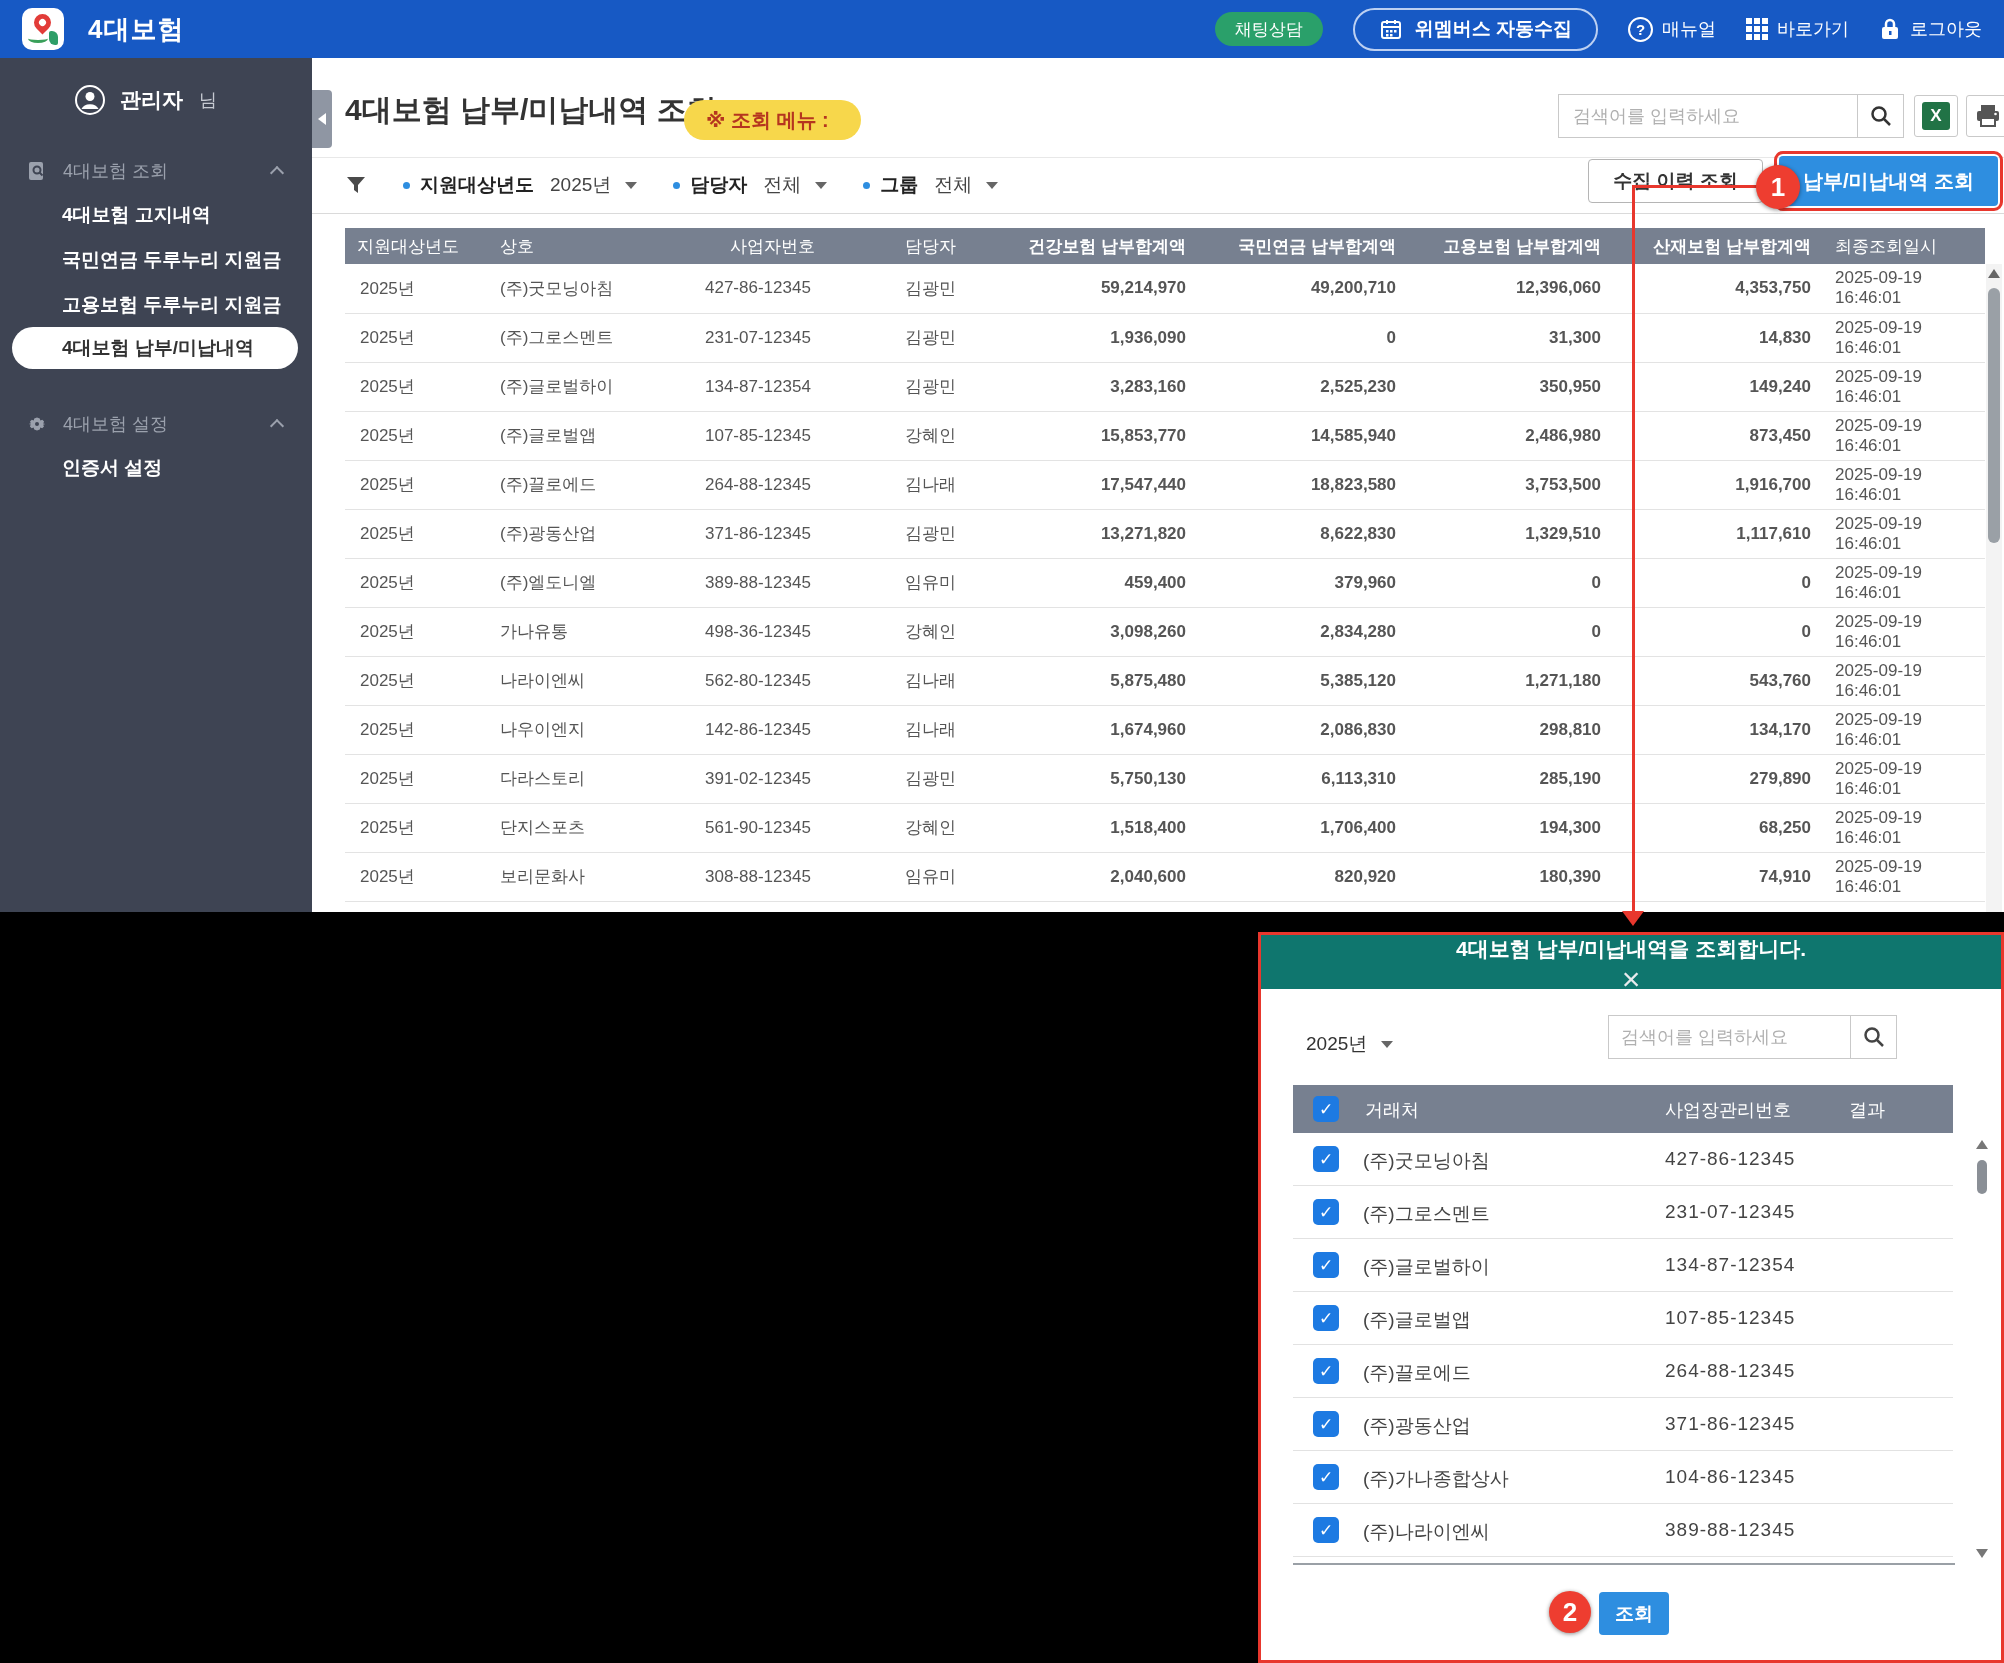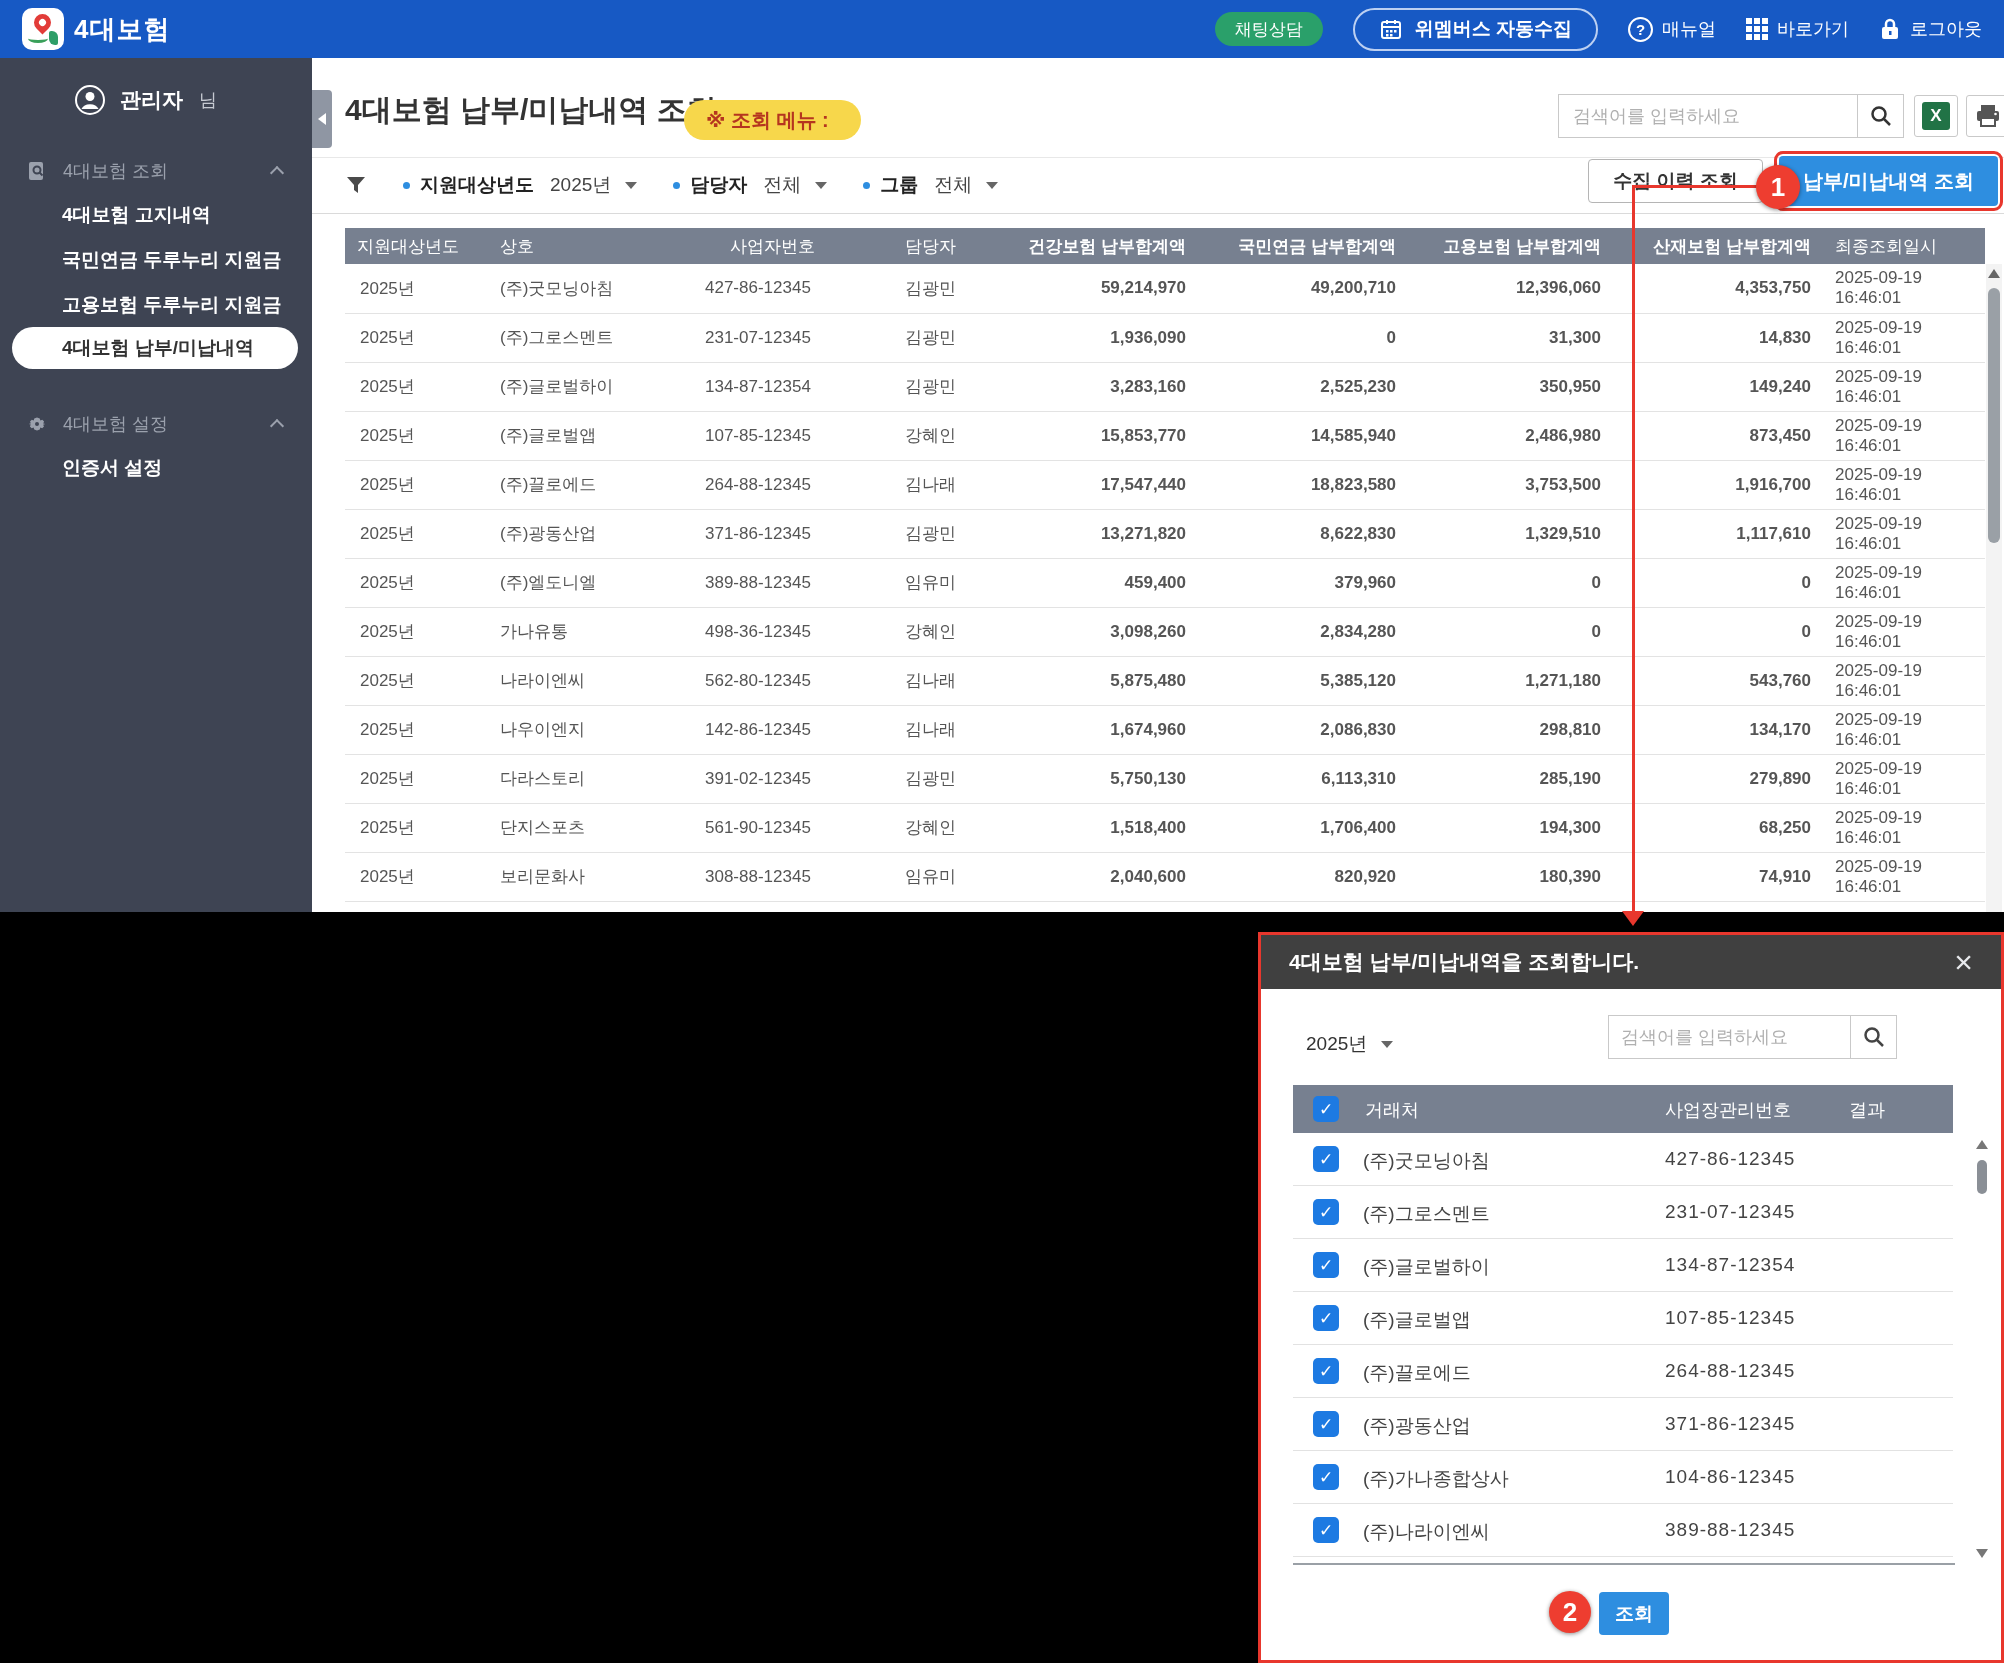--- a/index.html
+++ b/index.html
@@ -12,21 +12,21 @@
   .header { position:absolute; left:0; top:0; width:2004px; height:58px; background:#1759c4;
     display:flex; align-items:center; justify-content:space-between; padding:0 22px; z-index:10; }
   .logo { display:flex; align-items:center; }
   .logo-badge { width:42px; height:42px; background:#fff; border-radius:10px; position:relative; }
   .logo-pin { position:absolute; left:12px; top:6px; width:17px; height:17px; background:#e23c39;
     border-radius:50% 50% 50% 0; transform:rotate(-45deg); }
   .logo-pin::after{ content:""; position:absolute; left:5px; top:5px; width:7px; height:7px; background:#fff; border-radius:50%; }
   .logo-swoosh { position:absolute; left:6px; bottom:7px; width:20px; height:9px;
     border-bottom:3px solid #3aa05a; border-radius:50%; }
   .logo-swoosh2 { position:absolute; right:6px; bottom:5px; width:9px; height:14px; background:#2e9e68; border-radius:2px 6px 2px 6px; }
-  .logo-title { color:#fff; font-size:26px; font-weight:bold; margin-left:10px; letter-spacing:1px; }
+  .logo-title { color:#fff; font-size:26px; font-weight:bold; margin-left:24px; letter-spacing:1px; }
   .header-right { display:flex; align-items:center; gap:30px; }
   .chat-btn { background:#2aa06a; color:#fff; border:none; border-radius:17px; height:34px;
     padding:0 20px; font-size:17px; cursor:pointer; font-family:inherit; }
   .collect-btn { background:transparent; border:2px solid #bcd0f2; border-radius:22px; height:43px;
     padding:0 24px; color:#fff; font-weight:bold; font-size:19px; display:flex; align-items:center; gap:12px;
     cursor:pointer; font-family:inherit; }
   .hdr-link { color:#fff; font-size:18px; display:flex; align-items:center; gap:9px; cursor:pointer; }
   .q-icon { width:25px; height:25px; border:2px solid #fff; border-radius:50%; display:flex;
     align-items:center; justify-content:center; font-size:15px; font-weight:bold; color:#fff; }
   .grid-icon { display:grid; grid-template-columns:repeat(3,6px); grid-auto-rows:6px; gap:2px; }
@@ -90,22 +90,22 @@
   .pl15 { padding-left:15px; } .pl30 { padding-left:30px; } .pl10 { padding-left:10px; }
   thead th.num, td.num { text-align:right; padding-right:14px;font-weight:bold; }
   tbody td { height:49px; border-bottom:1px solid #e3e3e3; font-size:17px; color:#555; background:#fff; }
   .main-scrollbar { position:absolute; left:1674px; top:206px; width:16px; height:648px; background:#f3f3f3; }
   .msb-up { width:0; height:0; margin:5px auto 0; border-left:6px solid transparent;
     border-right:6px solid transparent; border-bottom:9px solid #666; }
   .msb-thumb { position:absolute; left:2px; top:24px; width:12px; height:255px; background:#9aa0a6; border-radius:6px; }
   
   .modal { position:absolute; left:1258px; top:932px; width:746px; height:731px; background:#fff;
     border:3px solid #e8372d; z-index:50; }
-  .modal-header { height:54px; background:#404040; color:#fff; display:flex; align-items:center;
-    justify-content:space-between; padding:0 28px; font-size:21px; font-weight:bold; }
+  .modal-header { height:54px; background:#0f766e; color:#fff; display:flex; align-items:center;
+    justify-content:space-between; padding:0 28px; font-size:21px; font-weight:bold;flex-direction:column; }
   .modal-close { font-size:32px; font-weight:normal; color:#e8eaed; cursor:pointer; line-height:1; }
   .year-select { position:absolute; left:45px; top:96px; display:flex; align-items:center; gap:10px;
     font-size:19px; color:#333; cursor:pointer; }
   .modal-search { position:absolute; left:347px; top:80px; display:flex; }
   .modal-search input { width:243px; height:44px; border:1px solid #c9c9c9; font-size:18px; padding:0 12px;
     color:#333; outline:none; font-family:inherit; }
   .modal-search input::placeholder { color:#b0b0b0; }
   .modal-search button { width:46px; height:44px; background:#fff; border:1px solid #c9c9c9; border-left:none;
     display:flex; align-items:center; justify-content:center; cursor:pointer; }
   .mtable-head { position:absolute; left:32px; top:150px; width:660px; height:48px; background:#778090;

